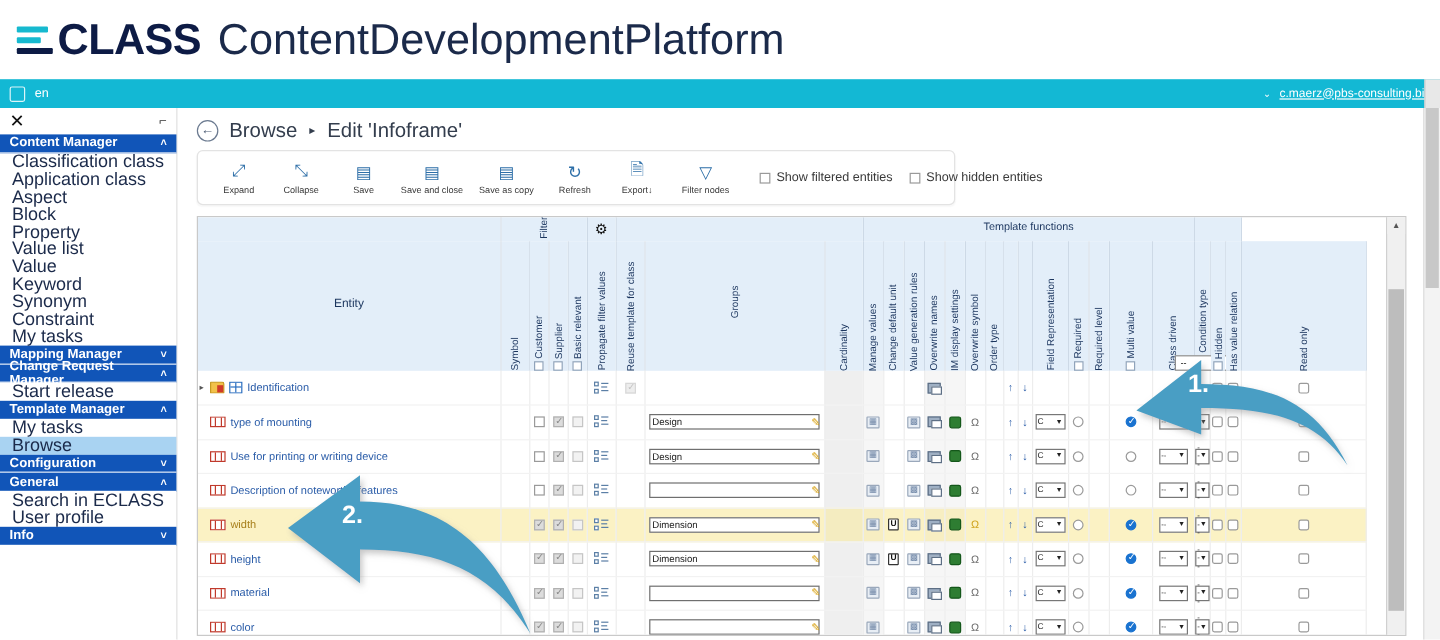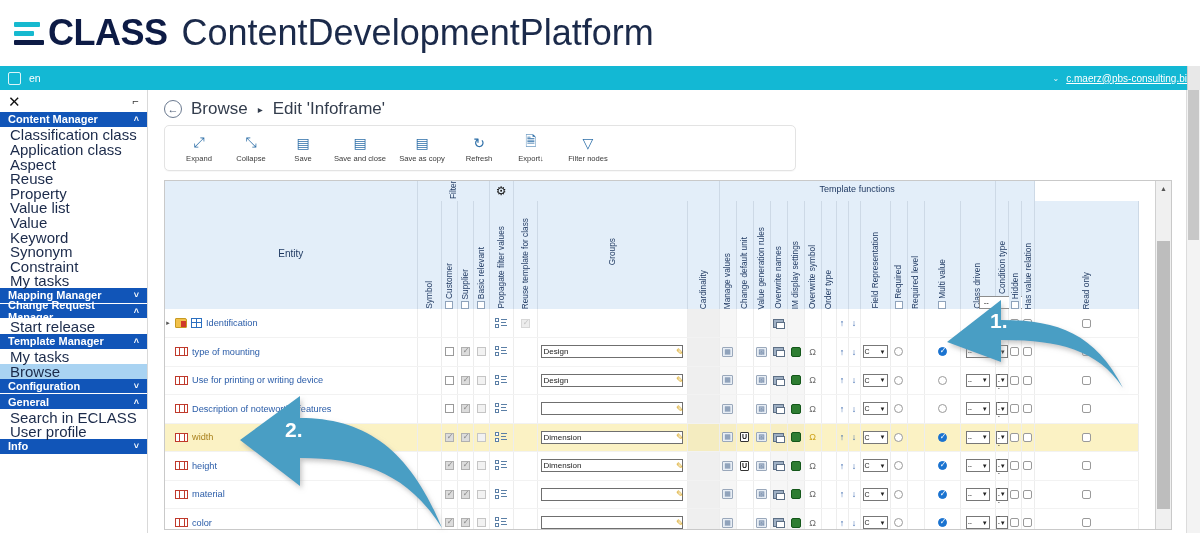--- a/index.html
+++ b/index.html
@@ -193,21 +193,21 @@
       <span class="sb-pin">⌐</span>
     </div>
     <div id="sidebar-groups">
         <div class="sb-group">
           <span>Content Manager</span>
           <span class="sb-chev">˄</span>
         </div>
         <div class="sb-item">Classification class</div>
         <div class="sb-item">Application class</div>
         <div class="sb-item">Aspect</div>
-        <div class="sb-item">Reuse</div>
+        <div class="sb-item">Block</div>
         <div class="sb-item">Property</div>
         <div class="sb-item">Value list</div>
         <div class="sb-item">Value</div>
         <div class="sb-item">Keyword</div>
         <div class="sb-item">Synonym</div>
         <div class="sb-item">Constraint</div>
         <div class="sb-item">My tasks</div>
         <div class="sb-group">
           <span>Mapping Manager</span>
           <span class="sb-chev">˅</span>
@@ -276,20 +276,30 @@
             <div class="tb-lbl">Refresh</div>
           </div>
           <div class="tb-btn">
             <div class="tb-ico">🗎</div>
             <div class="tb-lbl">Export↓</div>
           </div>
           <div class="tb-btn wide">
             <div class="tb-ico">▽</div>
             <div class="tb-lbl">Filter nodes</div>
           </div>
+        </div>
+      <div id="toolbar-checks" style="display:flex;">
+          <label class="tb-check">
+            <span class="bx"></span>
+            <span>Show filtered entities</span>
+          </label>
+          <label class="tb-check">
+            <span class="bx"></span>
+            <span>Show hidden entities</span>
+          </label>
         </div>
     </div>
 
     <div class="tbl-wrap">
       <div class="tbl-scrollarea">
         <table class="grid">
           <colgroup>
             <col style="width:252px">
               <col style="width:24px">
               <col style="width:16px">

